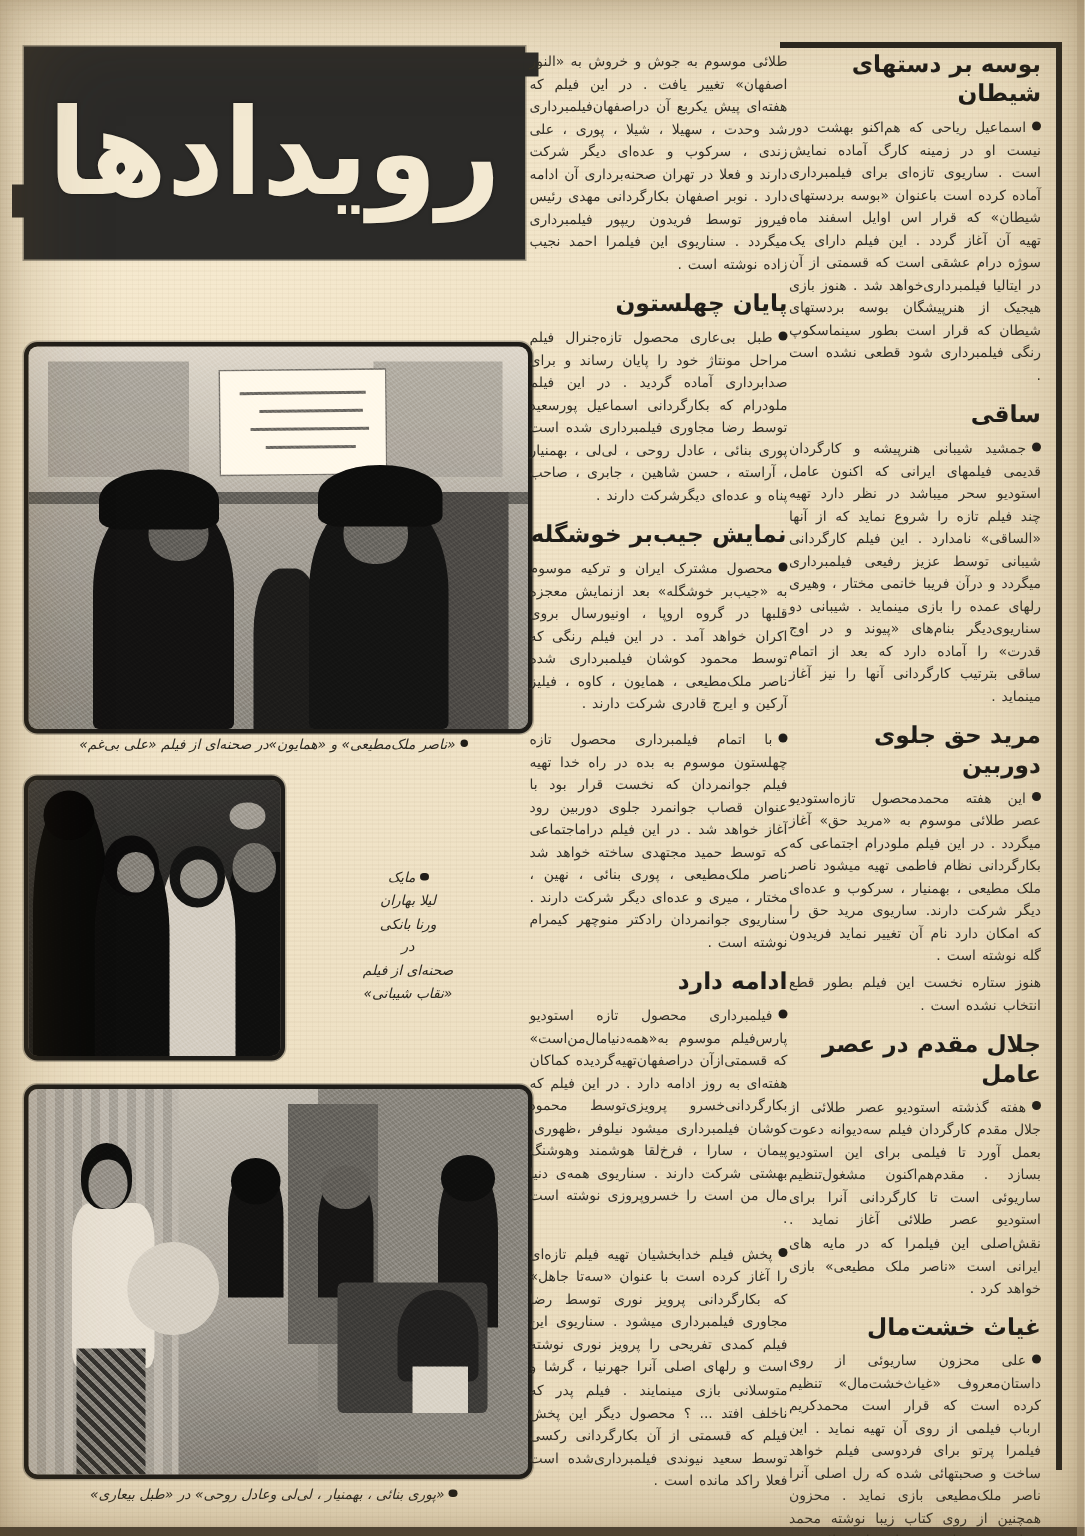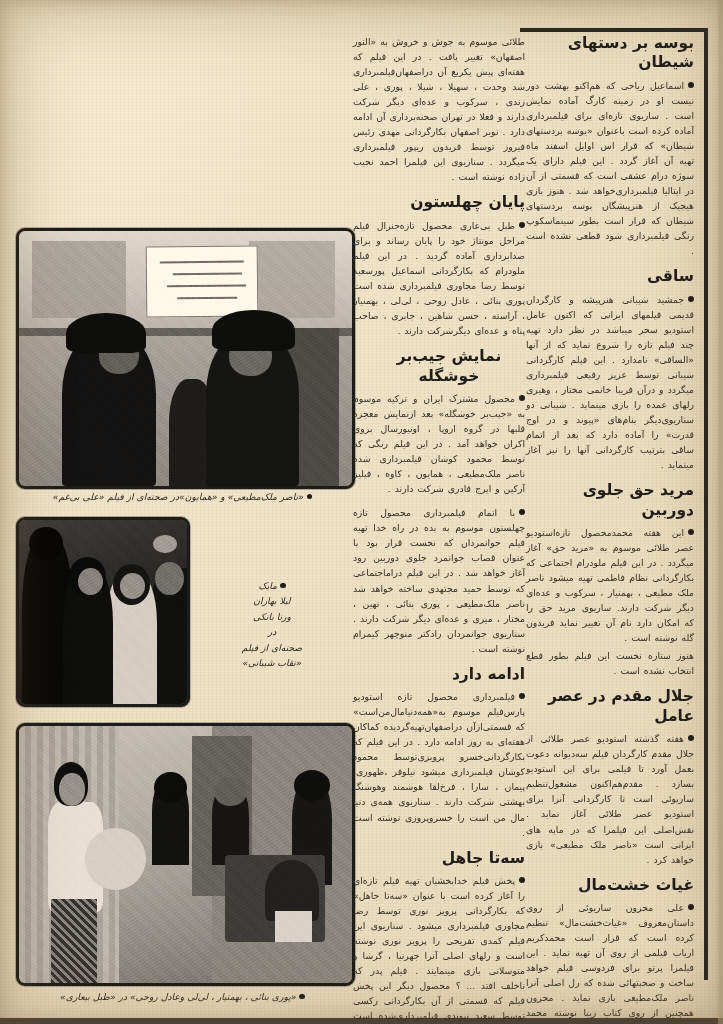--- a/index.html
+++ b/index.html
@@ -69,21 +69,21 @@
   .art{ margin-bottom:9px; }
   .art h2{
     margin:0 0 5px 0;
     font-size:15.5px;
     font-weight:bold;
     text-align:right;
     color:#201d18;
     letter-spacing:-.2px;
     line-height:1.25;
   }
-  .art h2.ctr{ text-align:center;padding-left:20px; }
+  .art h2.ctr{ text-align:center; }
   .art p{
     margin:0 0 3px 0;
     font-size:9.3px;
     line-height:1.62;
     text-align:justify;
     text-justify:inter-word;
     color:#332f26;
     word-spacing:1px;
   }
   .bullet{
@@ -188,20 +188,25 @@
   #bottom-bleed{position:absolute;left:0;bottom:0;width:100%;height:6px;background:#2a2620;opacity:.85;}
   #right-bleed{position:absolute;right:0;top:0;width:5px;height:100%;background:#cbbda0;opacity:.6;}
 </style>
 </head>
 <body>
 
 <div class="paper"></div>
 
 <div class="page">
 
+  <div id="masthead">
+    <div class="mh-nick"></div>
+    <div class="mh-nick2"></div>
+    <span class="mh-text">رویدادها</span>
+  </div>
 
   <div id="col-rule"></div>
   <div id="col-rule-top"></div>
 
   <div class="photo grainy" id="photo1">
     <div class="ph-inner">
       <div class="p1-bg"></div>
       <div class="p1-wall"></div>
       <div class="p1-panelL"></div>
       <div class="p1-panelR"></div>
@@ -298,21 +303,20 @@
     <div class="art">
       <p class="lead"><span class="bullet"></span><span>با اتمام فیلمبرداری محصول تازه چهلستون موسوم به بده در راه خدا تهیه فیلم جوانمردان که نخست قرار بود با عنوان قصاب جوانمرد جلوی دوربین رود آغاز خواهد شد . در این فیلم دراماجتماعی که توسط حمید مجتهدی ساخته خواهد شد ناصر ملک‌مطیعی ، پوری بنائی ، نهین ، مختار ، میری و عده‌ای دیگر شرکت دارند . سناریوی جوانمردان رادکتر منوچهر کیمرام نوشته است .</span></p>
     </div>
 
     <div class="art">
       <h2>ادامه دارد</h2>
       <p class="lead"><span class="bullet"></span><span>فیلمبرداری محصول تازه استودیو پارس‌فیلم موسوم به«همه‌دنیامال‌من‌است» که قسمتی‌ازآن دراصفهان‌تهیه‌گردیده کماکان هفته‌ای به روز ادامه دارد . در این فیلم که بکارگردانی‌خسرو پرویزی‌توسط محمود کوشان فیلمبرداری میشود نیلوفر ،ظهوری، پیمان ، سارا ، فرخ‌لقا هوشمند وهوشنگ بهشتی شرکت دارند . سناریوی همه‌ی دنیا مال من است را خسروپروزی نوشته است .</span></p>
     </div>
 
     <div class="art">
-      <h2>سه‌تا جاهل</h2>
       <p class="lead"><span class="bullet"></span><span>پخش فیلم خدابخشیان تهیه فیلم تازه‌ای را آغاز کرده است با عنوان «سه‌تا جاهل» که بکارگردانی پرویز نوری توسط رضا مجاوری فیلمبرداری میشود . سناریوی این فیلم کمدی تفریحی را پرویز نوری نوشته است و رلهای اصلی آنرا جهرنیا ، گرشا و متوسلانی بازی مینمایند . فیلم پدر که ناخلف افتد ... ؟ محصول دیگر این پخش فیلم که قسمتی از آن بکارگردانی رکسی توسط سعید نیوندی فیلمبرداری‌شده است فعلا راکد مانده است .</span></p>
     </div>
 
   </div>
 
   <div class="col" id="col-right">
 
     <div class="art">
       <h2>بوسه بر دستهای شیطان</h2>
       <p class="lead"><span class="bullet"></span><span>اسماعیل ریاحی که هم‌اکنو بهشت دور نیست او در زمینه کارگ آماده نمایش است . ساریوی تازه‌ای برای فیلمبرداری آماده کرده است باعنوان «بوسه بردستهای شیطان» که قرار اس اوایل اسفند ماه تهیه آن آغاز گردد . این فیلم دارای یک سوژه درام عشقی است که قسمتی از آن در ایتالیا فیلمبرداری‌خواهد شد . هنوز بازی هیجیک از هنرپیشگان بوسه بردستهای شیطان که قرار است بطور سینماسکوپ رنگی فیلمبرداری شود قطعی نشده است .</span></p>

